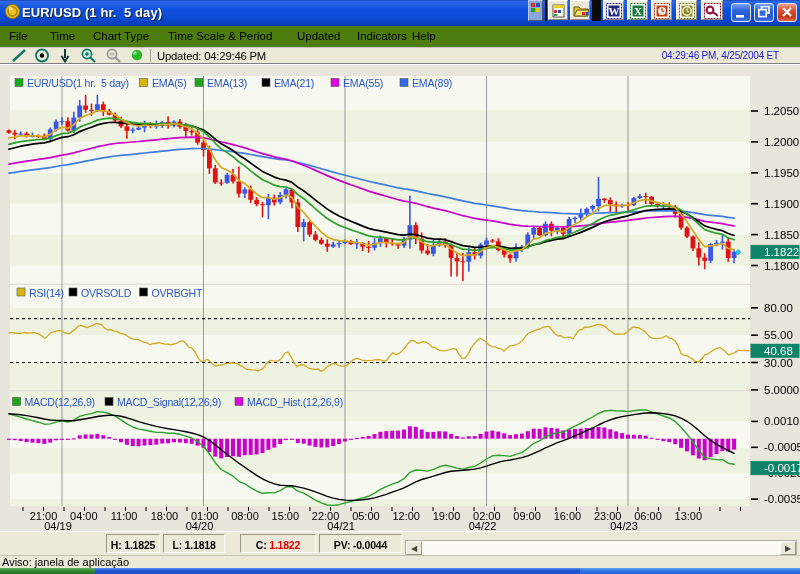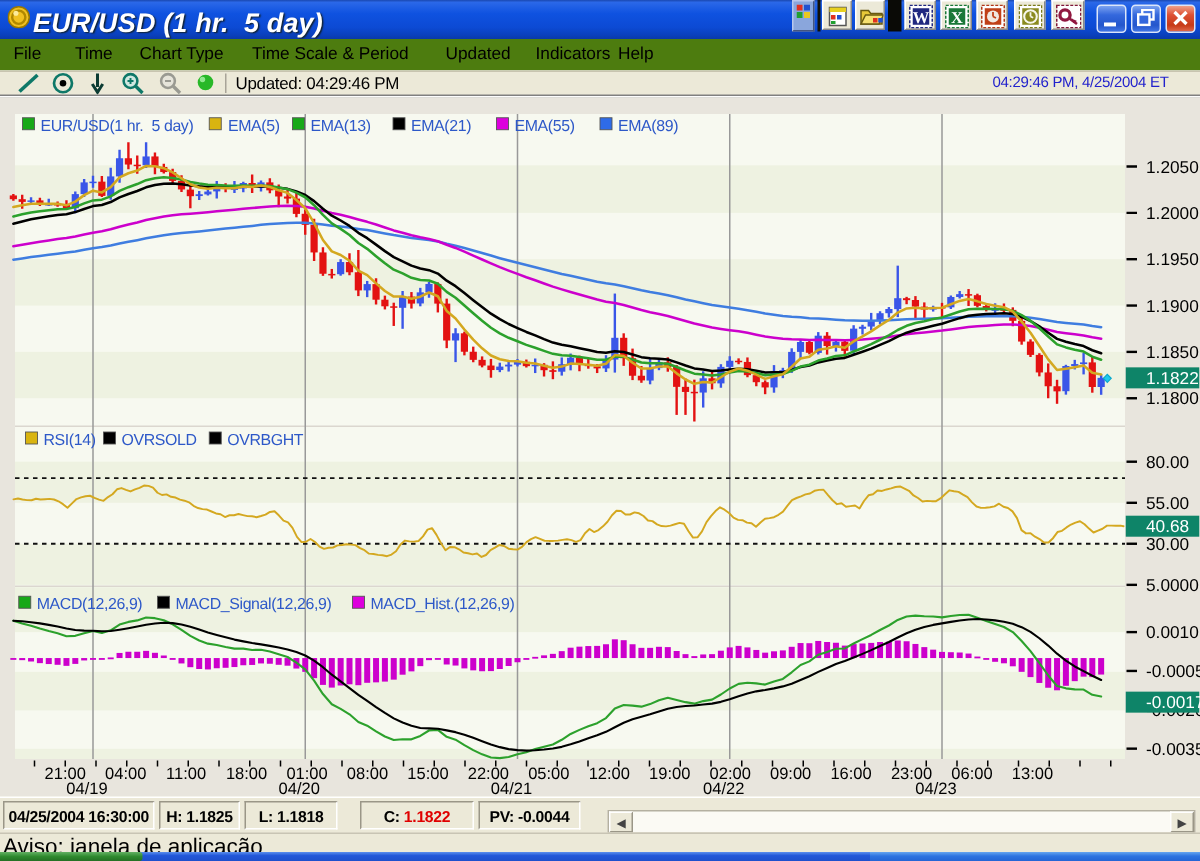--- a/index.html
+++ b/index.html
@@ -3,22 +3,22 @@
 <style>
 * { margin:0; padding:0; box-sizing:border-box; }
 html,body { width:800px; height:574px; overflow:hidden; }
 body { font-family:"Liberation Sans", sans-serif; position:relative; background:#ece9d8; }
 .abs { position:absolute; }
 
 
 #title { left:0; top:0; width:800px; height:26px;
   background:linear-gradient(180deg,#1a48b0 0%,#2b68e8 6%,#0f52e0 35%,#0c4ad4 70%,#0a40bc 90%,#093aa8 100%); }
 #title .ticon { left:5px; top:4px; width:15px; height:15px; }
-#title .ttext { left:22px; top:5px; color:#fff; font-weight:bold; font-size:18px; letter-spacing:0.1px;
-  text-shadow:1px 1px 1px #123;font-style:italic; }
+#title .ttext { left:22px; top:5px; color:#fff; font-weight:bold; font-size:13px; letter-spacing:0.1px;
+  text-shadow:1px 1px 1px #123; }
 .obtn { top:0; height:20px; background:#ece9d8; border:1px solid #fff;
   border-right-color:#888; border-bottom-color:#888; }
 .wbtn { top:3px; width:20px; height:19px; border-radius:3px; border:1px solid #dce6fa; }
 .wbtn.blue { background:linear-gradient(180deg,#7ba2f0 0%,#3468dd 35%,#2456cc 75%,#3f74e4 100%); }
 .wbtn.red  { background:linear-gradient(180deg,#f0a088 0%,#dd5034 35%,#c63a18 75%,#e0684a 100%); }
 .wbtn svg { display:block; margin:2px auto 0; }
 
 
 #menubar { left:0; top:26px; width:800px; height:21px; background:#4d7c0f; font-size:11.5px; color:#000; }
 #menubar span { position:absolute; top:4px; }
@@ -28,21 +28,21 @@
 #toolbar { left:0; top:48px; width:800px; height:15px; background:#ece9d8; }
 #tbline  { left:0; top:63px; width:800px; height:2px; background:#808080; border-bottom:1px solid #fdfdfd; }
 .updated { left:157px; top:50px; font-size:11.3px; letter-spacing:-0.2px; color:#000;text-align:center; }
 .clockrt { right:21px; top:50px; font-size:10px; letter-spacing:-0.2px; color:#2222cc; }
 
 
 #status { left:0; top:531px; width:800px; height:24px; background:#ece9d8; border-top:1px solid #fff; }
 .sfld { position:absolute; top:2px; height:19px; border:1px solid #9a9687; border-bottom-color:#fff;
   border-right-color:#fff; font-size:10.5px; font-weight:bold; color:#000; text-align:center; padding-top:4px; white-space:nowrap; overflow:hidden; letter-spacing:-0.2px; }
 #aviso { left:0; top:555px; width:800px; height:13px; background:#ece9d8; border-top:1px solid #c8c4b4;
-  font-size:15px; color:#000; padding:0 0 0 2px; }
+  font-size:11px; color:#000; padding:0 0 0 2px; }
 #taskbar { left:0; top:568px; width:800px; height:6px; background:linear-gradient(180deg,#5b8fee,#2257d8 40%,#1e50cc); }
 #tstart { left:0; top:568px; width:95px; height:6px; background:linear-gradient(180deg,#64b164,#2f8a2f 50%,#247024); border-radius:0 2px 2px 0; }
 #ttray { left:580px; top:568px; width:220px; height:6px; background:linear-gradient(180deg,#66a6f0,#2e74e0 45%,#2465d4); }
 
 
 #hscroll { left:405px; top:540px; width:392px; height:16px; background:#fbfaf4; border:1px solid #b4b0a0; }
 .sbtn { position:absolute; top:0px; width:16px; height:14px; background:#ece9d8; border:1px solid #fff;
   border-right-color:#9a9687; border-bottom-color:#9a9687; font-size:8px; color:#444; text-align:center; line-height:13px; }
 </style></head>
 <body>
@@ -682,25 +682,24 @@
       <text x="648.0" y="519.5" font-size="11" fill="#000" text-anchor="middle">06:00</text>
       <text x="688.3" y="519.5" font-size="11" fill="#000" text-anchor="middle">13:00</text>
       <text x="58.0" y="529.5" font-size="11" fill="#000" text-anchor="middle">04/19</text>
       <text x="199.5" y="529.5" font-size="11" fill="#000" text-anchor="middle">04/20</text>
       <text x="341.0" y="529.5" font-size="11" fill="#000" text-anchor="middle">04/21</text>
       <text x="482.5" y="529.5" font-size="11" fill="#000" text-anchor="middle">04/22</text>
       <text x="624.0" y="529.5" font-size="11" fill="#000" text-anchor="middle">04/23</text>
     </svg></div>
 
 <div class="abs" id="status">
-  <div class="sfld" style="left:2px;width:101px;">04/25/2004 16:30:00</div>
   <div class="sfld" style="left:106px;width:54px;">H: 1.1825</div>
   <div class="sfld" style="left:163px;width:62px;">L: 1.1818</div>
   <div class="sfld" style="left:240px;width:76px;">C: <span style="color:#e00000">1.1822</span></div>
-  <div class="sfld" style="left:319px;width:68px;">PV: -0.0044</div>
+  <div class="sfld" style="left:319px;width:83px;">PV: -0.0044</div>
 </div>
 <div class="abs" id="hscroll">
   <div class="sbtn" style="left:0;">◀</div>
   <div class="sbtn" style="left:374px;">▶</div>
 </div>
 <div class="abs" id="aviso">Aviso: janela de aplicação</div>
 <div class="abs" id="taskbar"></div>
 <div class="abs" id="tstart"></div>
 <div class="abs" id="ttray"></div>
 

